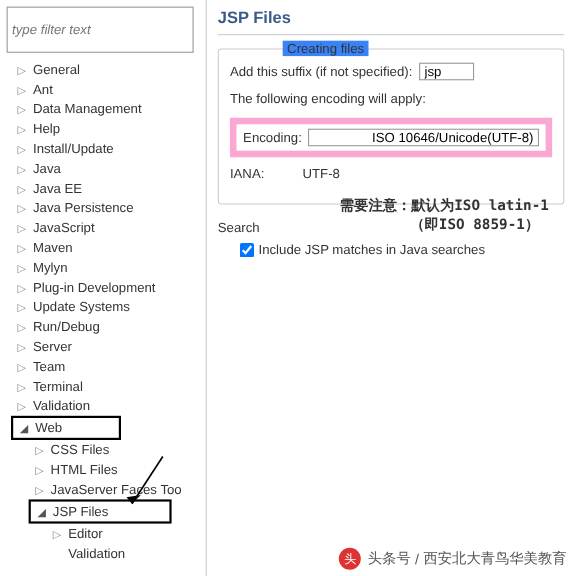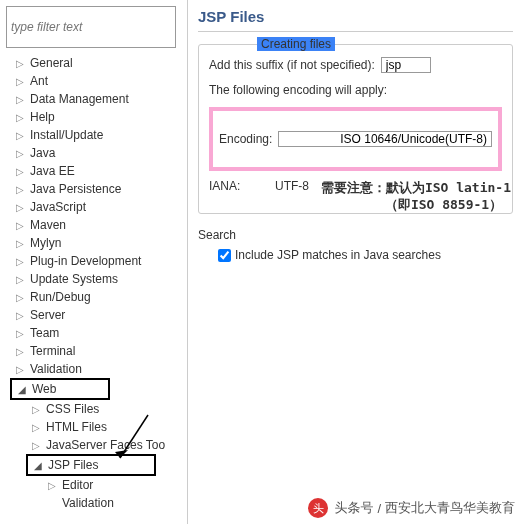--- a/index.html
+++ b/index.html
@@ -15,25 +15,25 @@
 .arrow.expanded { color: #555; }
 .box-web { border: 2px solid #000; width: 100px; margin-left: 6px; padding-left: 6px; }
 .box-jsp { border: 2px solid #000; width: 130px; margin-left: 22px; padding-left: 6px; }
 .main { flex: 1; padding: 8px 10px; position: relative; }
 .title { font-size: 15px; font-weight: bold; color: #3a5a8a; margin-bottom: 12px; border-bottom: 1px solid #ccc; padding-bottom: 6px; }
 .group { border: 1px solid #ccc; border-radius: 3px; padding: 12px 10px 10px; margin-bottom: 14px; position: relative; }
 .group-label { position: absolute; top: -8px; left: 14px; background: #3b82f6; padding: 0 4px; font-size: 12px; margin-left: 44px; }
 .row { display: flex; align-items: center; margin-bottom: 10px; }
 .row label { margin-right: 6px; }
 .text-input { border: 1px solid #999; padding: 2px 4px; height: 16px; font-size: 12px; }
-.enc-box { border: 4px solid #f9a8d4; display: flex; align-items: center; padding: 20px 6px; margin-bottom: 8px; }
+.enc-box { border: 6px solid #f9a8d4; display: flex; align-items: center; padding: 4px 6px; margin-bottom: 8px; }
 .enc-box .text-input { flex: 1; margin-left: 6px; text-align: right; }
 .checkbox-row { display: flex; align-items: flex-end; margin-top: 4px; padding-left: 20px; }
 .checkbox-row input { margin-right: 4px; }
-.annotation { position: absolute; right: 12px; top: 180px; font-weight: bold; font-size: 13px; font-family: SimSun, monospace; text-align: left; line-height: 1.3; }
+.annotation { position: absolute; right: 24px; top: 180px; font-weight: bold; font-size: 13px; font-family: SimSun, monospace; text-align: left; line-height: 1.3; }
 .arrow-svg { position: absolute; left: 110px; top: 410px; pointer-events: none; }
 .watermark { position: absolute; right: 8px; bottom: 6px; font-size: 13px; color: #555; display: flex; align-items: center; }
 .watermark .logo { width: 20px; height: 20px; border-radius: 50%; background: #d33; color: #fff; display: flex; align-items: center; justify-content: center; font-size: 11px; margin-right: 6px; }
 </style>
 </head>
 <body>
 
 <div class="container">
   <div class="sidebar">
     <input class="filter-input" placeholder="type filter text" style="">

